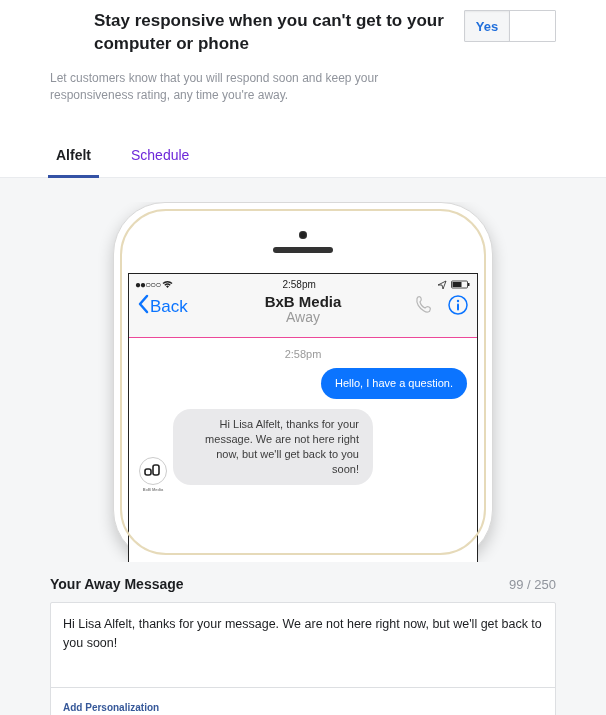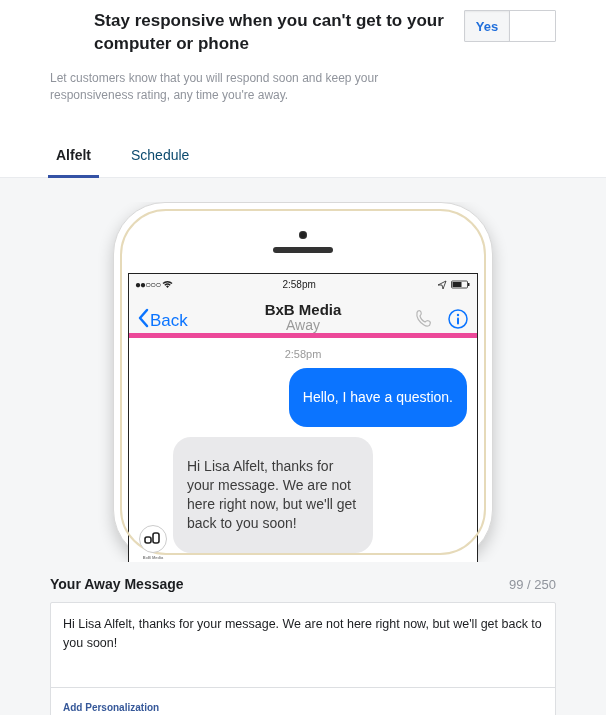--- a/index.html
+++ b/index.html
@@ -64,21 +64,21 @@
   .tabs {
     display: flex;
     gap: 28px;
     padding: 0 50px;
     margin-top: 24px;
     border-bottom: 1px solid #e9ebee;
   }
   .tab {
     padding: 10px 6px 14px 6px;
     font-size: 14px;
-    color: #0c4a6e;
+    color: #6d28d9;
     cursor: pointer;
     position: relative;
   }
   .tab.active {
     color: #1c1e21;
     font-weight: 700;
   }
   .tab.active::after {
     content: "";
     position: absolute;
@@ -154,23 +154,23 @@
     font-size: 10px;
     color: #222;
   }
   .status-left { display: flex; align-items: center; gap: 2px; }
   .status-right { display: flex; align-items: center; gap: 4px; }
   .dots { letter-spacing: -1px; }
   .wifi-icon, .bt-icon, .bat-icon, .arrow-icon, .moon-icon { display: inline-flex; }
   .nav-bar {
     height: 44px;
     background: #f7f7f7;
-    border-bottom: 5px solid #ec4899;
-    display: flex;
-    align-items: flex-end;
+    border-bottom: 1px solid #ec4899;
+    display: flex;
+    align-items: flex-start;
     justify-content: space-between;
     padding: 0 8px;
     position: relative;
   }
   .nav-back {
     display: flex;
     align-items: center;
     color: #0b74ff;
     font-size: 17px;
     gap: 1px;
@@ -206,25 +206,26 @@
   .chat-time {
     text-align: center;
     font-size: 11px;
     color: #9a9a9a;
     padding: 4px 0 8px 0;
   }
   .msg-row { display: flex; margin-bottom: 10px; }
   .msg-row.right { justify-content: flex-end; }
   .msg-row.left { justify-content: flex-start; align-items: flex-end; gap: 6px; }
   .bubble {
-    padding: 20px 14px;
+    padding: 8px 14px;
     border-radius: 18px;
     max-width: 210px;
-    font-size: 14px;
+    font-size: 11px;
     line-height: 1.35;
+    text-align: right;
   }
   .bubble.blue {
     background: #0b74ff;
     color: #fff;
   }
   .bubble.gray {
     background: #e9e9eb;
     color: #3c3c3c;
     max-width: 200px;
   }

